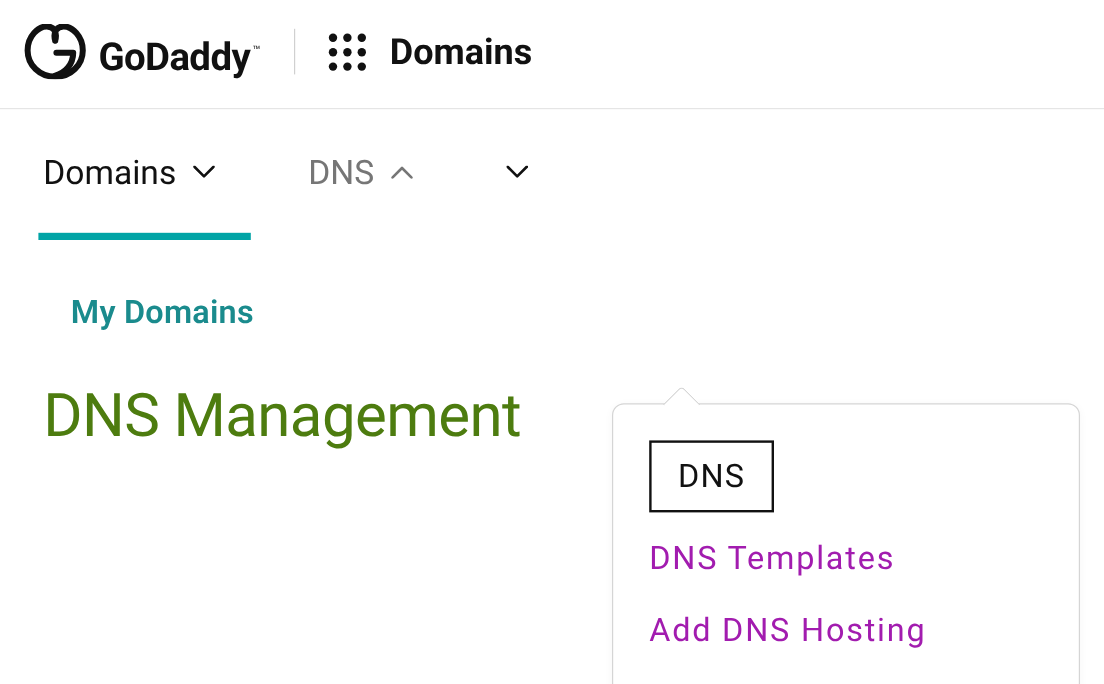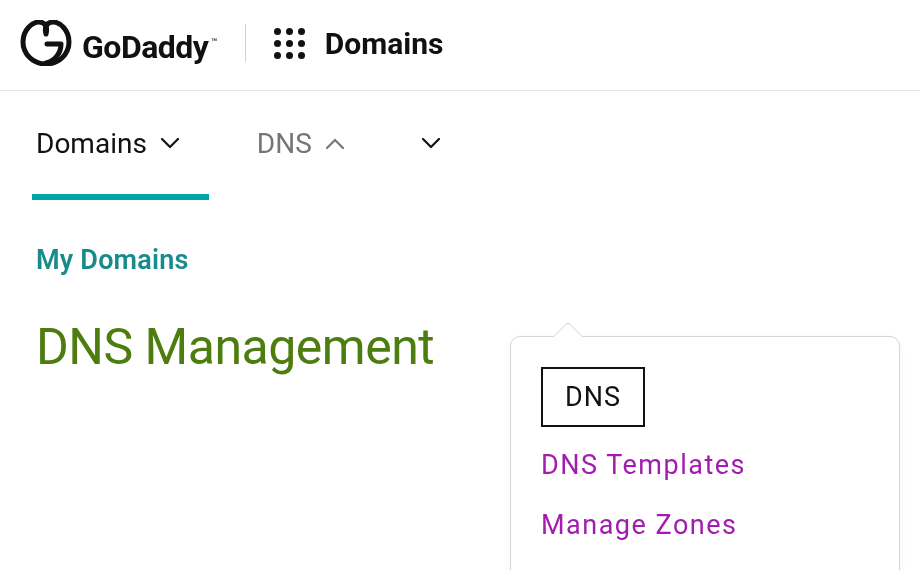--- a/index.html
+++ b/index.html
@@ -172,20 +172,21 @@
       padding: 0 36px;
       position: relative;
     }
     
     .breadcrumb {
       font-size: 27px;
       font-weight: 600;
       color: #1a8b8d;
       margin-top: 44px;
       letter-spacing: 0.2px;
+      margin-left: 23px;
     }
     
     .page-title {
       font-size: 50px;
       font-weight: 400;
       color: #4d7c0f;
       margin-top: 42px;
       letter-spacing: -0.5px;
     }
   </style>
@@ -254,17 +255,16 @@
 
 <div class="content-area">
   <div class="breadcrumb">My Domains</div>
   <h1 class="page-title">DNS Management</h1>
 
   <div class="dropdown-container">
     <div class="dropdown-panel">
       <div class="dropdown-caret"></div>
       <div class="dropdown-item highlighted">DNS</div>
       <div class="dropdown-item">DNS Templates</div>
-      <div class="dropdown-item">Manage Zones</div>
       <div class="dropdown-item">Add DNS Hosting</div>
     </div>
   </div>
 </div>
 
 </body></html>

